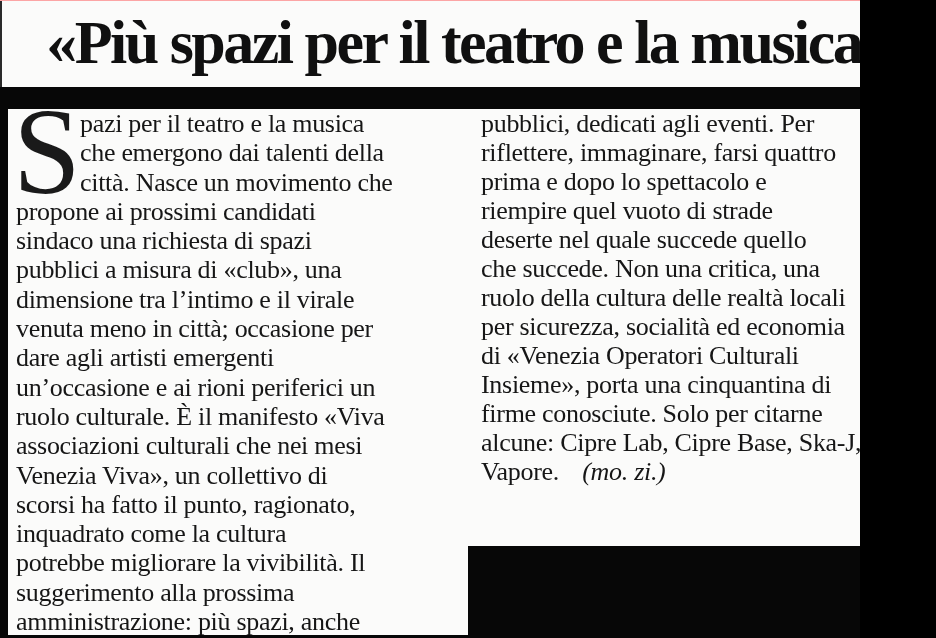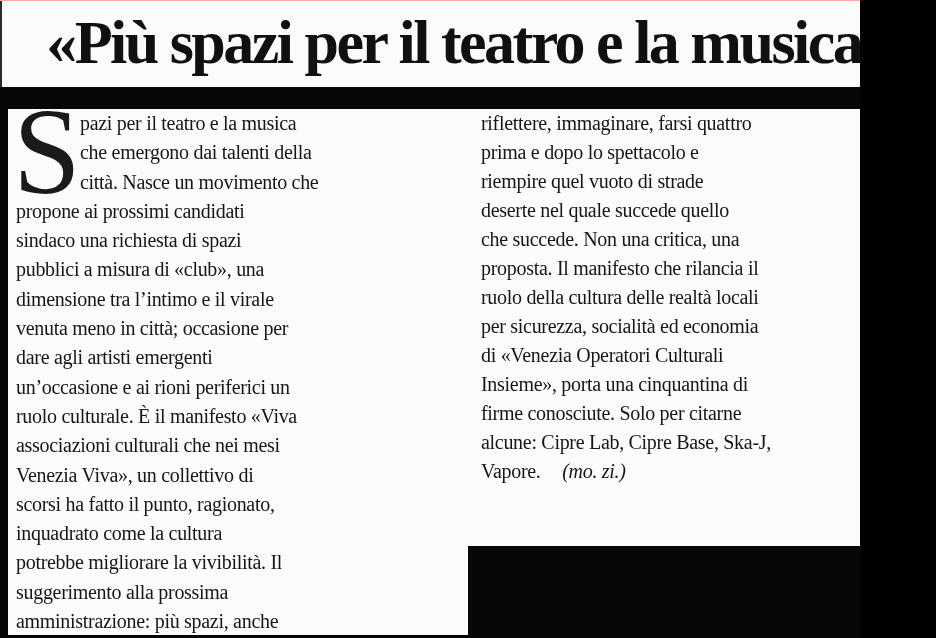--- a/index.html
+++ b/index.html
@@ -14,21 +14,21 @@
     position:absolute;top:6px;left:0;width:936px;height:78px;margin:0;
     font-size:62px;font-weight:700;letter-spacing:-2.5px;line-height:70px;
     text-align:center;white-space:nowrap;color:#101010;
   }
   .rule{position:absolute;top:86px;left:0;right:0;height:22px;background:var(--bar,#070707);}
   .edge-left{position:absolute;top:86px;bottom:0;left:0;width:8px;background:var(--bar,#070707);}
   .edge-left-top{position:absolute;top:0;left:0;width:2px;height:86px;background:#2a2a2a;}
   .edge-right{position:absolute;top:86px;bottom:0;left:928px;width:8px;background:var(--bar,#070707);}
   .edge-bottom{position:absolute;left:0;right:0;bottom:0;height:4px;background:var(--bar,#070707);}
   .photo-block{position:absolute;left:468px;top:545px;right:0;bottom:0;background:var(--bar,#070707);}
-  .col{position:absolute;top:108px;font-size:20px;letter-spacing:-0.3px;color:#161616;}
+  .col{position:absolute;top:108px;font-size:26px;letter-spacing:-0.3px;color:#161616;}
   .col-left{left:16px;width:452px;}
   .col-right{left:481px;width:448px;}
   .tline{height:29.3px;line-height:29.3px;white-space:nowrap;}
   .col-right .tline{height:29px;line-height:29px;}
   .col-left .lines > .tline:nth-child(-n+3){padding-left:64px;}
   .dropcap{
     position:absolute;left:13px;top:90px;
     font-size:122px;line-height:1;font-weight:400;color:#1a1a1a;
   }
   .italic{font-style:italic;margin-left:17px;}
@@ -67,26 +67,26 @@
         <div class="tline">scorsi ha fatto il punto, ragionato,</div>
         <div class="tline">inquadrato come la cultura</div>
         <div class="tline">potrebbe migliorare la vivibilità. Il</div>
         <div class="tline">suggerimento alla prossima</div>
         <div class="tline">amministrazione: più spazi, anche</div>
       </div>
   </div>
 
   <div class="col col-right">
     <div class="lines">
+        <div class="tline">pubblici, dedicati agli eventi. Per</div>
         <div class="tline">riflettere, immaginare, farsi quattro</div>
         <div class="tline">prima e dopo lo spettacolo e</div>
         <div class="tline">riempire quel vuoto di strade</div>
         <div class="tline">deserte nel quale succede quello</div>
         <div class="tline">che succede. Non una critica, una</div>
-        <div class="tline">proposta. Il manifesto che rilancia il</div>
         <div class="tline">ruolo della cultura delle realtà locali</div>
         <div class="tline">per sicurezza, socialità ed economia</div>
         <div class="tline">di «Venezia Operatori Culturali</div>
         <div class="tline">Insieme», porta una cinquantina di</div>
         <div class="tline">firme conosciute. Solo per citarne</div>
         <div class="tline">alcune: Cipre Lab, Cipre Base, Ska-J,</div>
       </div>
     <div class="tline">
       <span>Vapore. </span><span class="italic">(mo. zi.)</span>
     </div>

